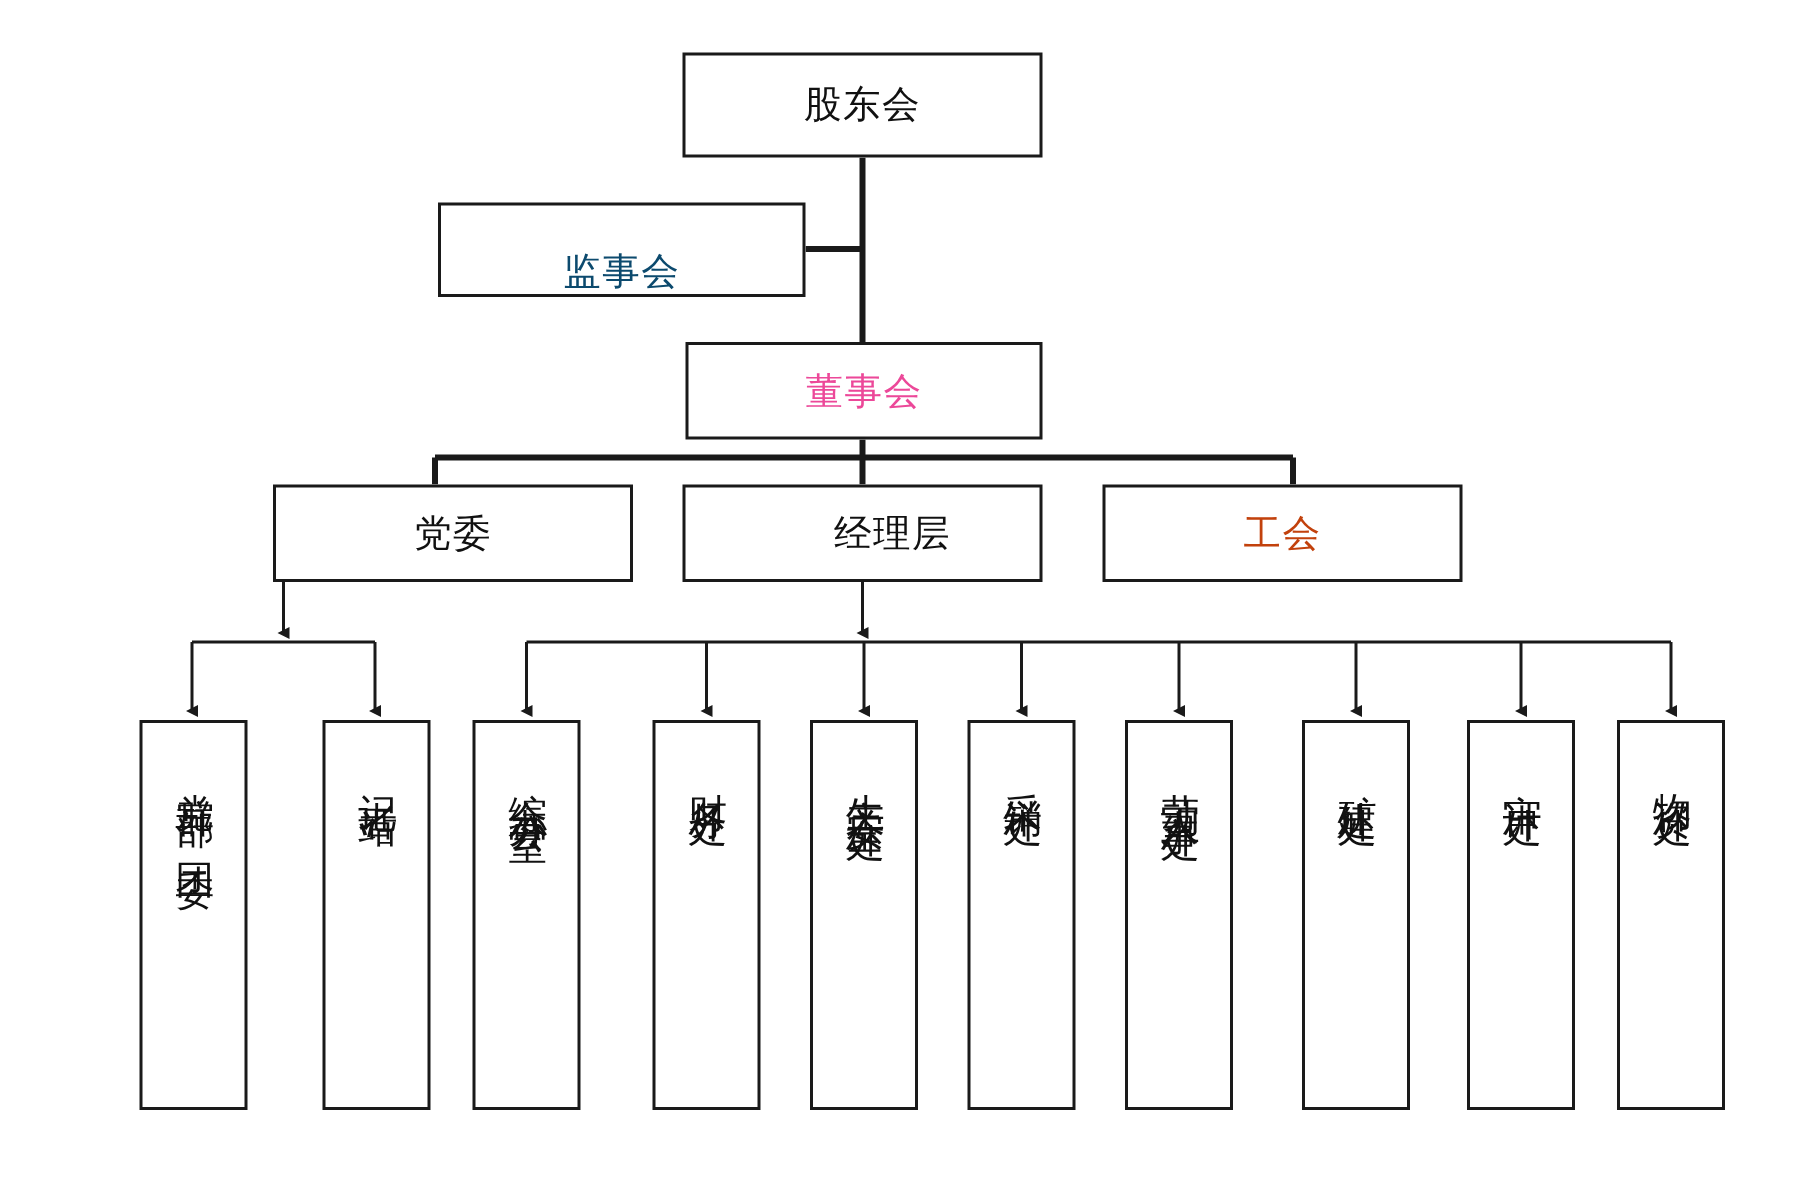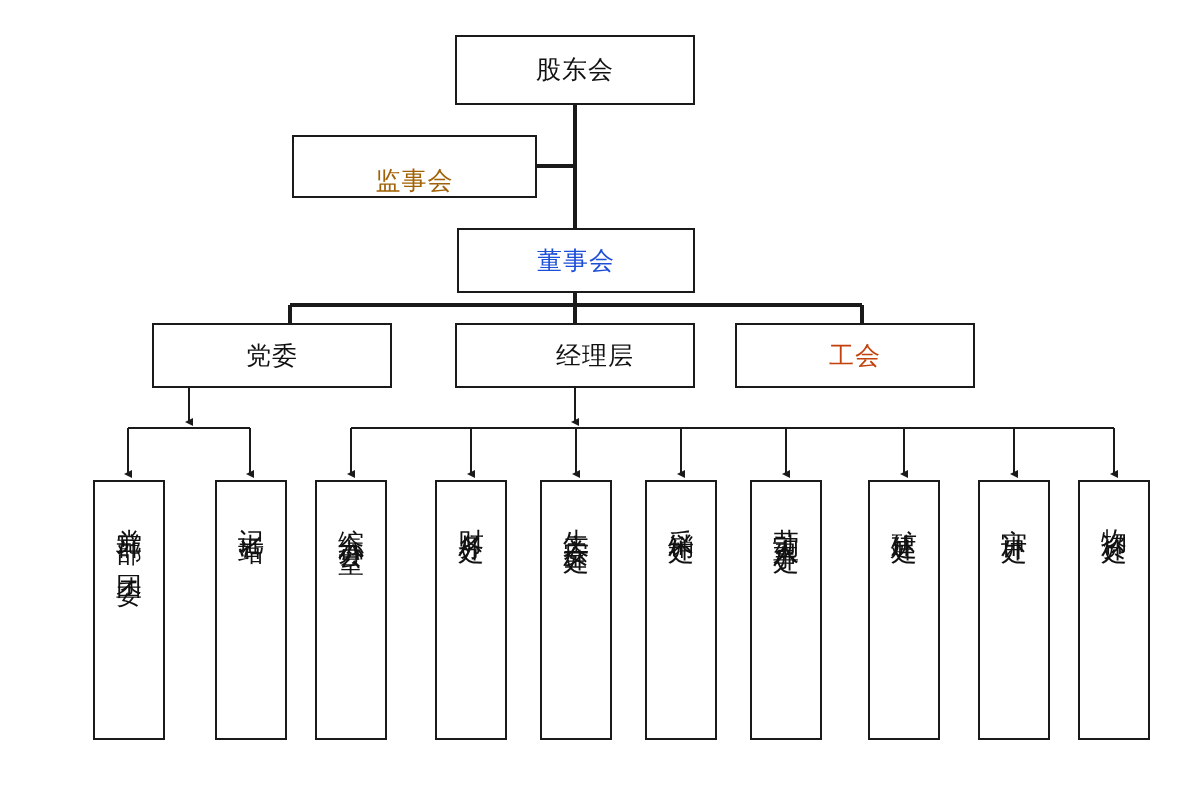--- a/index.html
+++ b/index.html
@@ -96,26 +96,26 @@
         <line x1="1014" y1="428" x2="1014" y2="474" stroke-width="2" stroke="#1a1a1a" marker-end="url(#arrowhead)"></line>
         <line x1="1114" y1="428" x2="1114" y2="474" stroke-width="2" stroke="#1a1a1a" marker-end="url(#arrowhead)"></line>
       </g>
   </svg>
 
   <div id="node-layer">
       <div class="node-box horizontal" style="left: 455px; top: 35px; width: 240px; height: 70px; border-color: rgb(26, 26, 26); background: rgb(255, 255, 255);">
         <span class="node-label" style="color: rgb(17, 17, 17);">股东会</span>
       </div>
       <div class="node-box horizontal" style="left: 292px; top: 135px; width: 245px; height: 63px; border-color: rgb(26, 26, 26); background: rgb(255, 255, 255);">
-        <span class="node-label" style="color: #a16207; margin-top: 28px;">监事会</span>
+        <span class="node-label" style="color: #0c4a6e; margin-top: 28px;">监事会</span>
       </div>
       <div class="node-box horizontal" style="left: 457px; top: 228px; width: 238px; height: 65px; border-color: rgb(26, 26, 26); background: rgb(255, 255, 255);">
-        <span class="node-label" style="color: #1d4ed8;">董事会</span>
+        <span class="node-label" style="color: #ec4899;">董事会</span>
       </div>
-      <div class="node-box horizontal" style="left: 152px; top: 323px; width: 240px; height: 65px; border-color: rgb(26, 26, 26); background: rgb(255, 255, 255);">
+      <div class="node-box horizontal" style="left: 182px; top: 323px; width: 240px; height: 65px; border-color: rgb(26, 26, 26); background: rgb(255, 255, 255);">
         <span class="node-label" style="color: rgb(17, 17, 17);">党委</span>
       </div>
       <div class="node-box horizontal" style="left: 455px; top: 323px; width: 240px; height: 65px; border-color: rgb(26, 26, 26); background: rgb(255, 255, 255);">
         <span class="node-label" style="color: rgb(17, 17, 17); margin-left: 40px;">经理层</span>
       </div>
       <div class="node-box horizontal" style="left: 735px; top: 323px; width: 240px; height: 65px; border-color: rgb(26, 26, 26); background: rgb(255, 255, 255);">
         <span class="node-label" style="color: #c2410c;">工会</span>
       </div>
       <div class="node-box vertical" style="left: 93px; top: 480px; width: 72px; height: 260px; border-color: rgb(26, 26, 26); background: rgb(255, 255, 255);">
         <span class="node-label" style="color: rgb(17, 17, 17);">党群部　团委</span>

